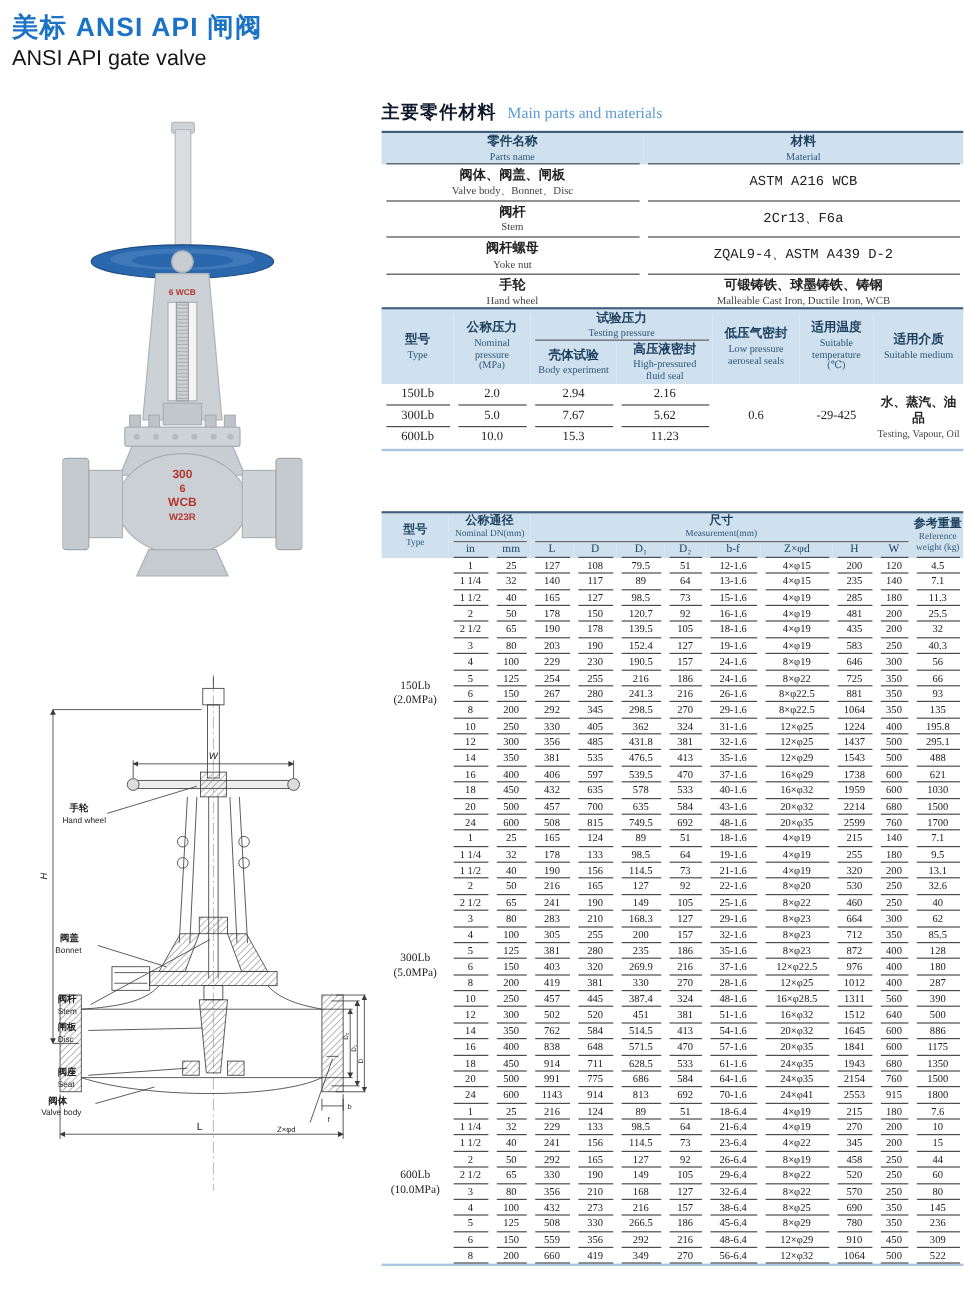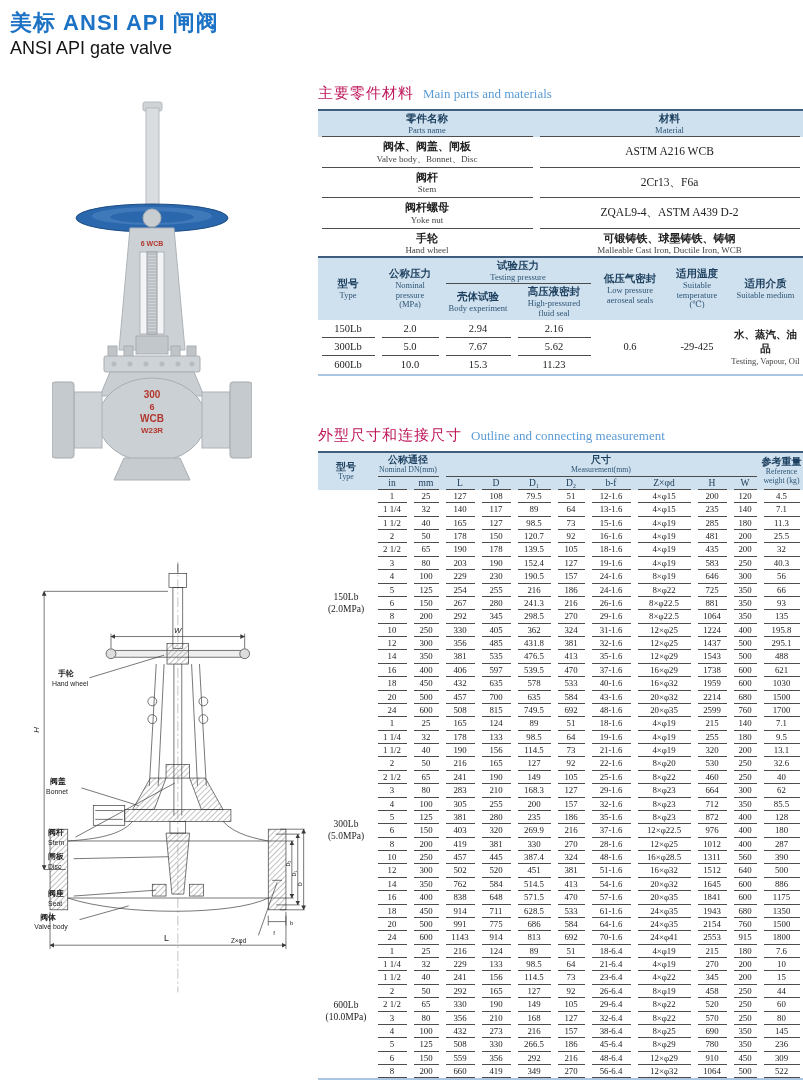--- a/index.html
+++ b/index.html
@@ -13,40 +13,40 @@
   
   .photo { position:absolute; left:52px; top:94px; width:200px; height:390px; }
   .tech  { position:absolute; left:30px; top:552px; width:276px; height:462px; }
 
   
   .sec { position:absolute; left:318px; width:485px; }
   .sec-materials { top:84px; }
   .sec-spec      { top:256px; }
   .sec-dims      { top:426px; }
   .sec-title { margin:0 0 6px 0; white-space:nowrap; }
-  .sec-title .zh { font-family:"Liberation Serif","DejaVu Serif",serif; font-weight:normal; font-size:15px; color:#be185d; letter-spacing:1px;margin-top:12px; }
+  .sec-title .zh { font-family:"Liberation Serif","DejaVu Serif",serif; font-weight:bold; font-size:15px; color:#0f172a; letter-spacing:1px;margin-top:12px; }
   .sec-title .en { font-family:"Liberation Serif","DejaVu Serif",serif; font-size:13px; color:#5b9bd5; margin-left:9px; }
 
   
   .t { border-collapse:separate; border-spacing:0; width:100%;
        border-top:2px solid #3f5e7e; border-bottom:2px solid #a9c6e0;
        font-family:"Liberation Serif","DejaVu Serif",serif; }
   .t th { background-color:#cfe0ee; font-weight:normal; padding:2px 6px; vertical-align:middle; }
   .t td { text-align:center; vertical-align:middle; color:#222; }
   .hzh { font-weight:bold; font-size:10.5px; color:#1c3f5e; line-height:1.2; }
   .hen { font-size:8.5px; color:#2f5676; line-height:1.15; }
   
   .tl  { background-image:linear-gradient(#4c4c4c,#4c4c4c); background-repeat:no-repeat;
          background-position:bottom center; background-size:calc(100% - 7px) 1px; }
 
   
   .materials-table td { padding:3px 2px 4px; }
   .mt-zh { font-weight:bold; font-size:11px; color:#222; line-height:1.2; }
   .mt-en { font-size:9px; color:#444; line-height:1.15; }
-  .mt-main { font-size:11.5px; color:#222; line-height:1.2; }
+  .mt-main { font-size:11.5px; color:#222; line-height:1.2;font-family:Liberation Mono, monospace; }
 
   
   .spec-table td { font-size:10.5px; padding:3px 1px 4px; }
   .mzh { font-weight:bold; font-size:10.5px; }
   .men { font-size:8.5px; color:#444; }
 
   
   .dims-table th { padding:1px 0 2px; }
   .dims-table .hzh { font-size:10px; }
   .dims-table .hen { font-size:7.8px; }
@@ -365,23 +365,20 @@
           <td>600Lb</td>
           <td>10.0</td>
           <td>15.3</td>
           <td>11.23</td>
         </tr>
       </tbody>
     </table>
   </div>
 
   <div class="sec sec-dims">
-    <div class="sec-title">
-      <span class="zh">外型尺寸和连接尺寸</span><span class="en">Outline and connecting measurement</span>
-    </div>
     <table class="t dims-table" id="dims-table">
       <colgroup>
         <col style="width:56px">
           <col style="width:36px">
           <col style="width:32px">
           <col style="width:36px">
         <col style="width:36px">
           <col style="width:40px">
           <col style="width:34px">
           <col style="width:46px">

